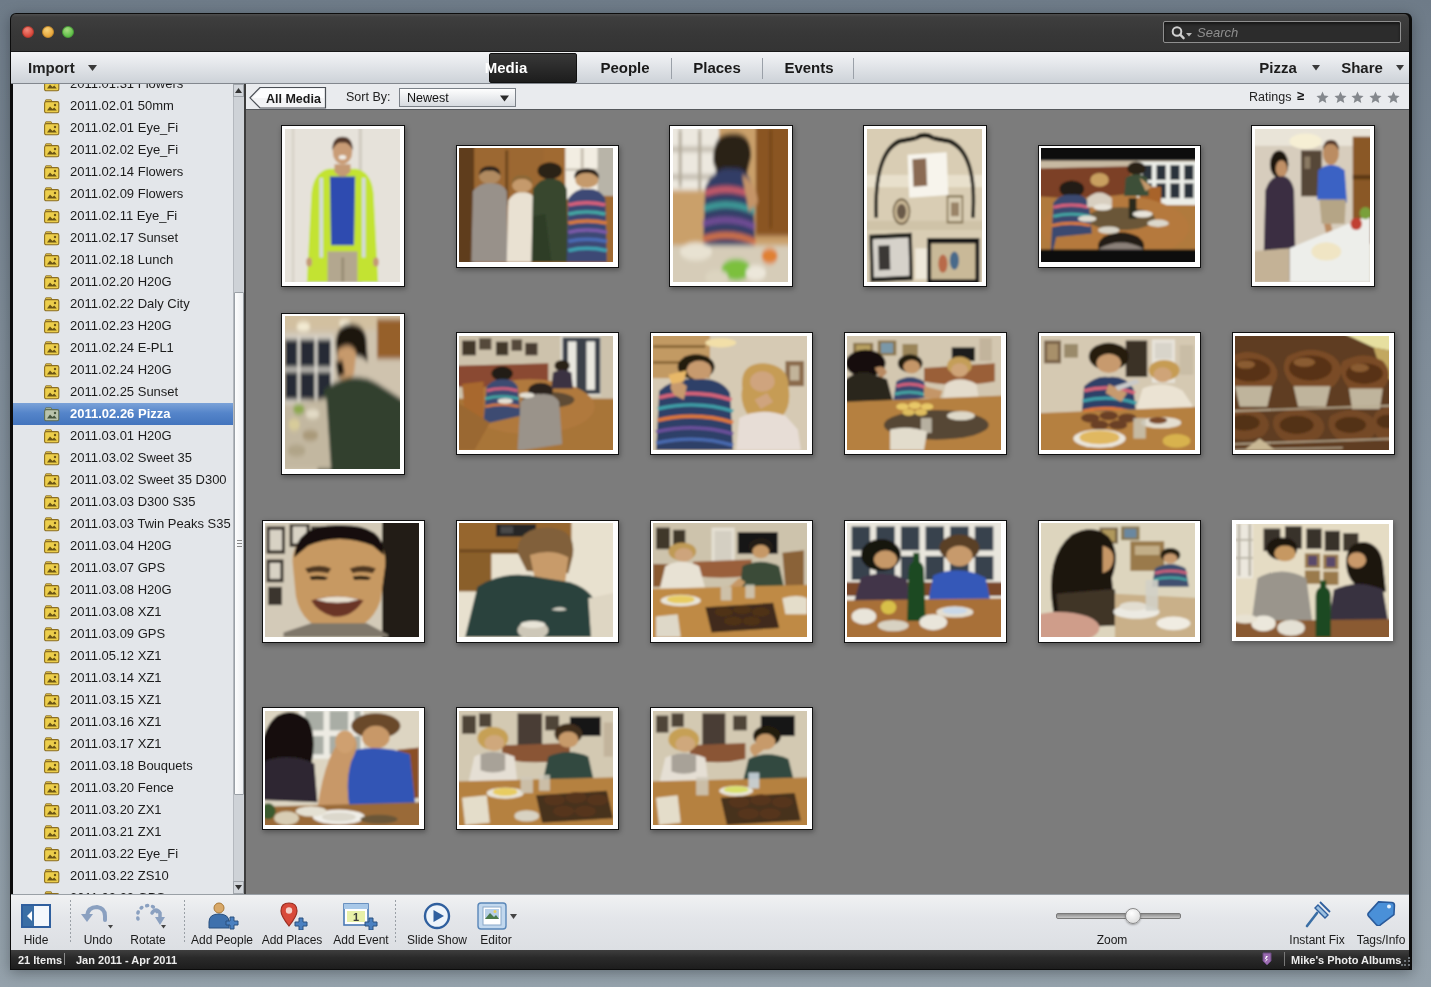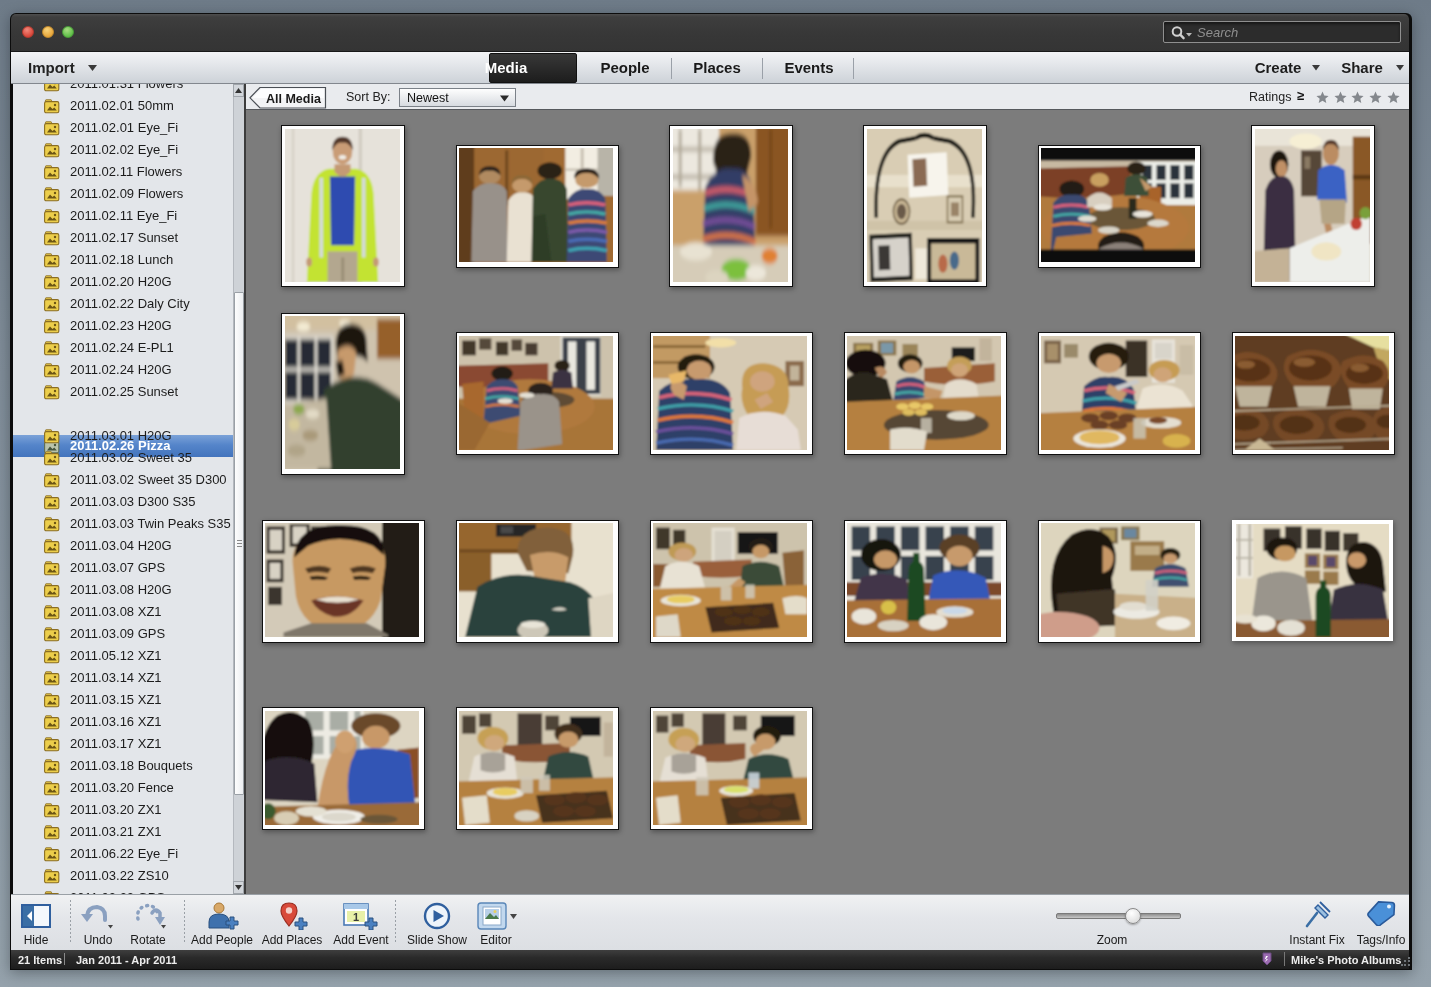--- a/index.html
+++ b/index.html
@@ -66,21 +66,21 @@
     <path d="M0 1 L9 1 L4.5 7 Z" fill="#3a3a3a"></path>
   </svg>
 <div class="abs" style="left:489px;top:53px;width:88px;height:30px;border-radius:2px;background:linear-gradient(180deg,#383838,#1d1d1d);border:1px solid #111;box-sizing:border-box;"></div>
 <div class="tabtxt" style="left:462px;width:88px;color:#fff;">Media</div>
 <div class="tabtxt" style="left:585px;width:80px;">People</div>
 <div class="tabtxt" style="left:677px;width:80px;">Places</div>
 <div class="tabtxt" style="left:769px;width:80px;">Events</div>
 <div class="abs" style="left:671px;top:58px;width:1px;height:21px;background:#9aa0a8;"></div>
 <div class="abs" style="left:762px;top:58px;width:1px;height:21px;background:#9aa0a8;"></div>
 <div class="abs" style="left:853px;top:58px;width:1px;height:21px;background:#9aa0a8;"></div>
-<div class="abs" style="left:1243px;top:59px;width:70px;font-size:15px;font-weight:bold;color:#1c1c1c;text-align:center;">Create</div>
+<div class="abs" style="left:1243px;top:59px;width:70px;font-size:15px;font-weight:bold;color:#1c1c1c;text-align:center;">Pizza</div>
 <svg class="abs" width="9" height="7" viewBox="0 0 9 7" style="left:1312px;top:64px">
     <path d="M0 1 L8 1 L4 6.5 Z" fill="#3a3a3a"></path>
   </svg>
 <div class="abs" style="left:1328px;top:59px;width:68px;font-size:15px;font-weight:bold;color:#1c1c1c;text-align:center;">Share</div>
 <svg class="abs" width="9" height="7" viewBox="0 0 9 7" style="left:1396px;top:64px">
     <path d="M0 1 L8 1 L4 6.5 Z" fill="#3a3a3a"></path>
   </svg>
 <div id="sidebar" class="abs">
 <div class="srow" style="top:-11px;">
       <svg width="16" height="15" viewBox="0 0 16 15">
@@ -118,21 +118,21 @@
       </svg>
       <span class="txt">2011.02.02 Eye_Fi</span>
     </div>
 <div class="srow" style="top:77px;">
       <svg width="16" height="15" viewBox="0 0 16 15">
         <rect x="1.5" y="0.8" width="6" height="2.4" rx="0.6" fill="#ecce4b" stroke="#8a6d22" stroke-width="0.9"></rect>
         <rect x="0.6" y="2.6" width="14.2" height="11.2" rx="1.6" fill="#ecce4b" stroke="#8a6d22" stroke-width="1.1"></rect>
         <path d="M3 11.5 L6 7.5 L8.5 10 L10.3 8.6 L12.8 11.5 Z" fill="#6b5414"></path>
         <circle cx="11" cy="6" r="1.2" fill="#6b5414"></circle>
       </svg>
-      <span class="txt">2011.02.11 Flowers</span>
+      <span class="txt">2011.02.14 Flowers</span>
     </div>
 <div class="srow" style="top:99px;">
       <svg width="16" height="15" viewBox="0 0 16 15">
         <rect x="1.5" y="0.8" width="6" height="2.4" rx="0.6" fill="#ecce4b" stroke="#8a6d22" stroke-width="0.9"></rect>
         <rect x="0.6" y="2.6" width="14.2" height="11.2" rx="1.6" fill="#ecce4b" stroke="#8a6d22" stroke-width="1.1"></rect>
         <path d="M3 11.5 L6 7.5 L8.5 10 L10.3 8.6 L12.8 11.5 Z" fill="#6b5414"></path>
         <circle cx="11" cy="6" r="1.2" fill="#6b5414"></circle>
       </svg>
       <span class="txt">2011.02.09 Flowers</span>
     </div>
@@ -210,21 +210,21 @@
     </div>
 <div class="srow" style="top:297px;">
       <svg width="16" height="15" viewBox="0 0 16 15">
         <rect x="1.5" y="0.8" width="6" height="2.4" rx="0.6" fill="#ecce4b" stroke="#8a6d22" stroke-width="0.9"></rect>
         <rect x="0.6" y="2.6" width="14.2" height="11.2" rx="1.6" fill="#ecce4b" stroke="#8a6d22" stroke-width="1.1"></rect>
         <path d="M3 11.5 L6 7.5 L8.5 10 L10.3 8.6 L12.8 11.5 Z" fill="#6b5414"></path>
         <circle cx="11" cy="6" r="1.2" fill="#6b5414"></circle>
       </svg>
       <span class="txt">2011.02.25 Sunset</span>
     </div>
-<div class="srow" id="sbsel" style="top:319px;margin-top:32px;">
+<div class="srow" id="sbsel" style="top:319px;">
       <svg width="16" height="15" viewBox="0 0 16 15">
         <rect x="1.5" y="0.8" width="6" height="2.4" rx="0.6" fill="#b9c3ab" stroke="#5f6d52" stroke-width="0.9"></rect>
         <rect x="0.6" y="2.6" width="14.2" height="11.2" rx="1.6" fill="#b9c3ab" stroke="#5f6d52" stroke-width="1.1"></rect>
         <path d="M3 11.5 L6 7.5 L8.5 10 L10.3 8.6 L12.8 11.5 Z" fill="#44543c"></path>
         <circle cx="11" cy="6" r="1.2" fill="#44543c"></circle>
       </svg>
       <span class="txt">2011.02.26 Pizza</span>
     </div>
 <div class="srow" style="top:341px;">
       <svg width="16" height="15" viewBox="0 0 16 15">
@@ -397,21 +397,21 @@
       </svg>
       <span class="txt">2011.03.21 ZX1</span>
     </div>
 <div class="srow" style="top:759px;">
       <svg width="16" height="15" viewBox="0 0 16 15">
         <rect x="1.5" y="0.8" width="6" height="2.4" rx="0.6" fill="#ecce4b" stroke="#8a6d22" stroke-width="0.9"></rect>
         <rect x="0.6" y="2.6" width="14.2" height="11.2" rx="1.6" fill="#ecce4b" stroke="#8a6d22" stroke-width="1.1"></rect>
         <path d="M3 11.5 L6 7.5 L8.5 10 L10.3 8.6 L12.8 11.5 Z" fill="#6b5414"></path>
         <circle cx="11" cy="6" r="1.2" fill="#6b5414"></circle>
       </svg>
-      <span class="txt">2011.06.22 Eye_Fi</span>
+      <span class="txt">2011.03.22 Eye_Fi</span>
     </div>
 <div class="srow" style="top:781px;">
       <svg width="16" height="15" viewBox="0 0 16 15">
         <rect x="1.5" y="0.8" width="6" height="2.4" rx="0.6" fill="#ecce4b" stroke="#8a6d22" stroke-width="0.9"></rect>
         <rect x="0.6" y="2.6" width="14.2" height="11.2" rx="1.6" fill="#ecce4b" stroke="#8a6d22" stroke-width="1.1"></rect>
         <path d="M3 11.5 L6 7.5 L8.5 10 L10.3 8.6 L12.8 11.5 Z" fill="#6b5414"></path>
         <circle cx="11" cy="6" r="1.2" fill="#6b5414"></circle>
       </svg>
       <span class="txt">2011.03.22 ZS10</span>
     </div>

